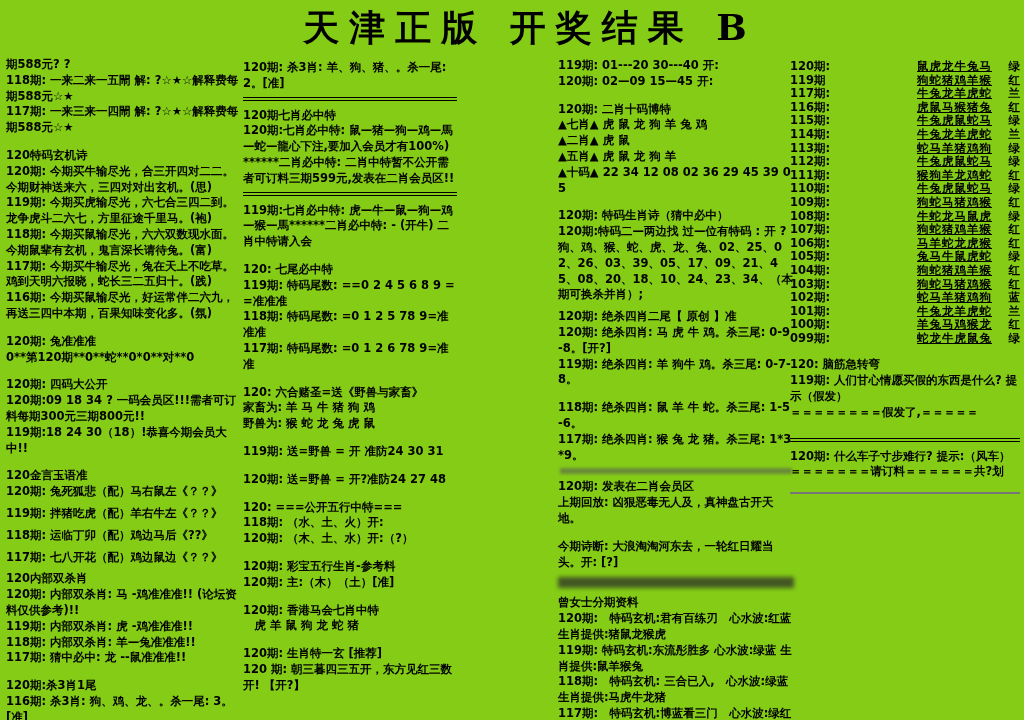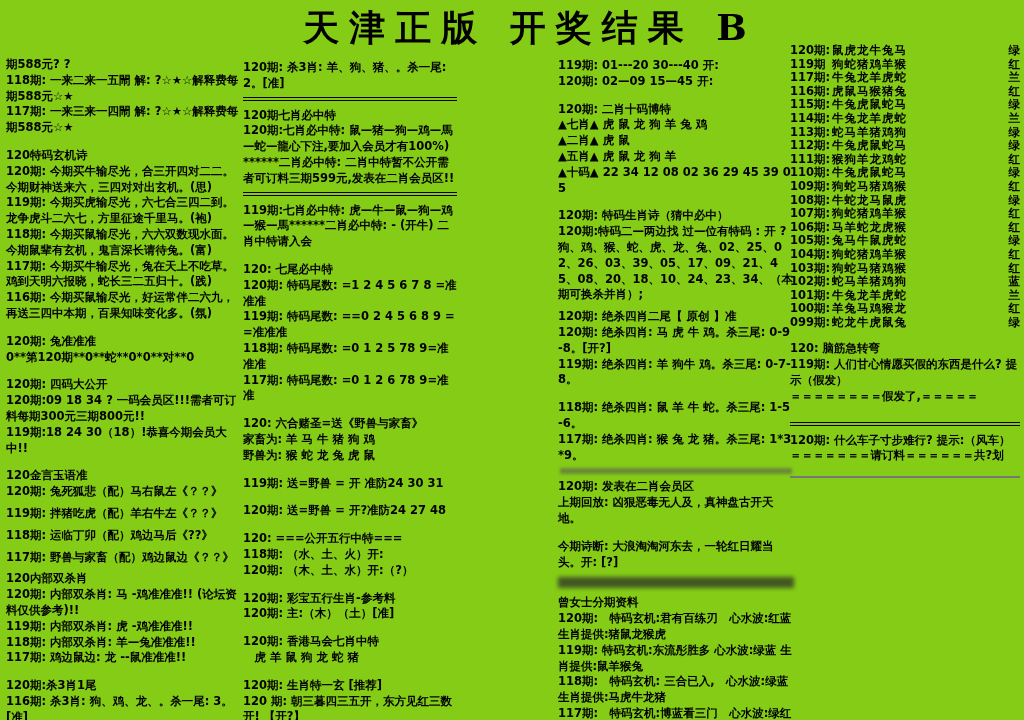--- a/index.html
+++ b/index.html
@@ -5,31 +5,31 @@
   html,body{margin:0;padding:0;background:#e8e8e8;}
   .page{position:relative;width:1024px;height:720px;background:#84cc16;overflow:hidden;
         font-family:"DejaVu Sans",sans-serif;font-weight:bold;color:#000;}
   .title{position:absolute;top:4px;left:280px;width:500px;text-align:center;
          font-family:"DejaVu Serif",serif;font-size:36px;font-weight:bold;
          letter-spacing:10px;white-space:nowrap;}
   .col{position:absolute;font-size:11.5px;line-height:15.8px;}
   #c1{left:6px;  top:57px; width:233px;}
   #c2{left:243px;top:60px; width:214px;}
   #c3{left:558px;top:58px; width:236px;}
-  #c4{left:790px;top:44px; width:230px;}
+  #c4{left:790px;top:60px; width:230px;}
   .line{word-break:break-all;}
   .gap{height:12px;}
   .gap-sm{height:6px;}
   .dline{border-top:4px double #000;margin:5px 0 7px 0;}
   .smudge{height:6px;background:#555;opacity:.55;filter:blur(1.5px);margin:5px 2px;}
   .smudge-band{height:11px;background:#2a2a2a;opacity:.72;filter:blur(2px);margin:7px 0;}
   .rule{border-top:2px solid #777;margin-top:12px;}
   .row{display:flex;line-height:13.6px;font-size:11.5px;}
   .row .p{width:42px;flex:none;}
-  .row .a{flex:1;text-align:left;letter-spacing:1px;}
+  .row .a{flex:1;text-align:right;letter-spacing:1px;text-decoration:underline;}
   .row .c{width:28px;flex:none;text-align:right;}
 </style>
 </head>
 <body>
 
 <div class="page">
   <div class="title">天津正版 开奖结果 B</div>
   <div class="col" id="c1">
       <div class="line">期588元? ?</div>
       <div class="line">118期: 一来二来一五閙 解: ?☆★☆解释费每期588元☆★</div>
@@ -49,42 +49,41 @@
       <div class="line">120期:09 18 34 ? 一码会员区!!!需者可订料每期300元三期800元!!</div>
       <div class="line">119期:18 24 30（18）!恭喜今期会员大中!!</div>
       <div class="gap"></div>
       <div class="line">120金言玉语准</div>
       <div class="line">120期: 兔死狐悲（配）马右鼠左《？？》</div>
       <div class="gap-sm"></div>
       <div class="line">119期: 拌猪吃虎（配）羊右牛左《？？》</div>
       <div class="gap-sm"></div>
       <div class="line">118期: 运临丁卯（配）鸡边马后《??》</div>
       <div class="gap-sm"></div>
-      <div class="line">117期: 野兽与家畜（配）鸡边鼠边《？？》</div>
+      <div class="line">117期: 七八开花（配）鸡边鼠边《？？》</div>
       <div class="gap-sm"></div>
       <div class="line">120内部双杀肖</div>
       <div class="line">120期: 内部双杀肖: 马 -鸡准准准!! (论坛资料仅供参考)!!</div>
       <div class="line">119期: 内部双杀肖: 虎 -鸡准准准!!</div>
       <div class="line">118期: 内部双杀肖: 羊—兔准准准!!</div>
-      <div class="line">117期: 鸡边鼠边: 龙 --鼠准准准!!</div>
+      <div class="line">117期: 猜中必中: 龙 --鼠准准准!!</div>
       <div class="gap"></div>
       <div class="line">120期:杀3肖1尾</div>
       <div class="line">116期: 杀3肖: 狗、鸡、龙、。杀一尾: 3。[准]</div>
     </div>
   <div class="col" id="c2">
       <div class="line">120期: 杀3肖: 羊、狗、猪、。杀一尾: 2。[准]</div>
       <div class="dline"></div>
       <div class="line">120期七肖必中特</div>
       <div class="line">120期:七肖必中特: 鼠—猪—狗—鸡—馬—蛇—龍心下注,要加入会员才有100%)</div>
       <div class="line">******二肖必中特: 二肖中特暂不公开需者可订料三期599元,发表在二肖会员区!!</div>
       <div class="dline"></div>
       <div class="line">119期:七肖必中特: 虎—牛—鼠—狗—鸡—猴—馬******二肖必中特: - (开牛) 二肖中特请入会</div>
       <div class="gap"></div>
       <div class="line">120: 七尾必中特</div>
-      <div class="line">120期: 特码尾数: =1 2 4 5 6 7 8 =准准准</div>
       <div class="line">119期: 特码尾数: ==0 2 4 5 6 8 9 ==准准准</div>
       <div class="line">118期: 特码尾数: =0 1 2 5 78 9=准准准</div>
       <div class="line">117期: 特码尾数: =0 1 2 6 78 9=准准</div>
       <div class="gap"></div>
       <div class="line">120: 六合赌圣=送《野兽与家畜》</div>
       <div class="line">家畜为: 羊 马 牛 猪 狗 鸡</div>
       <div class="line">野兽为: 猴 蛇 龙 兔 虎 鼠</div>
       <div class="gap"></div>
       <div class="line">119期: 送=野兽 = 开 准防24 30 31</div>
       <div class="gap"></div>

